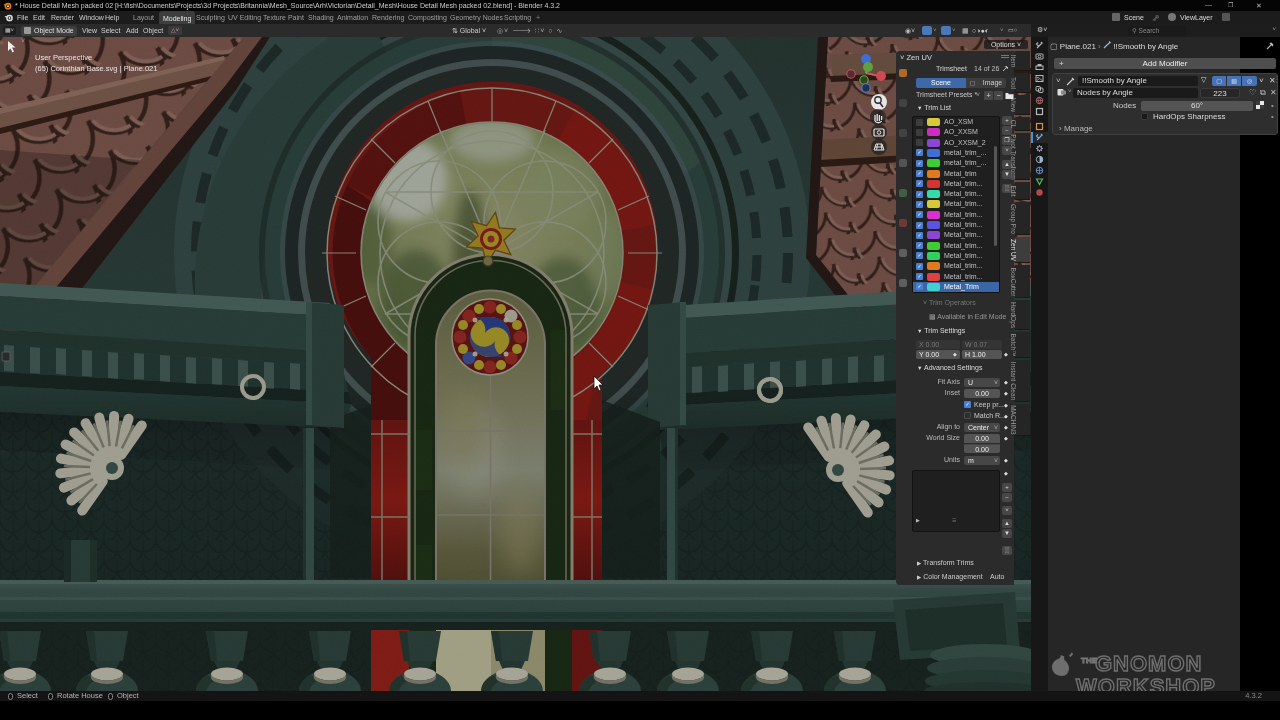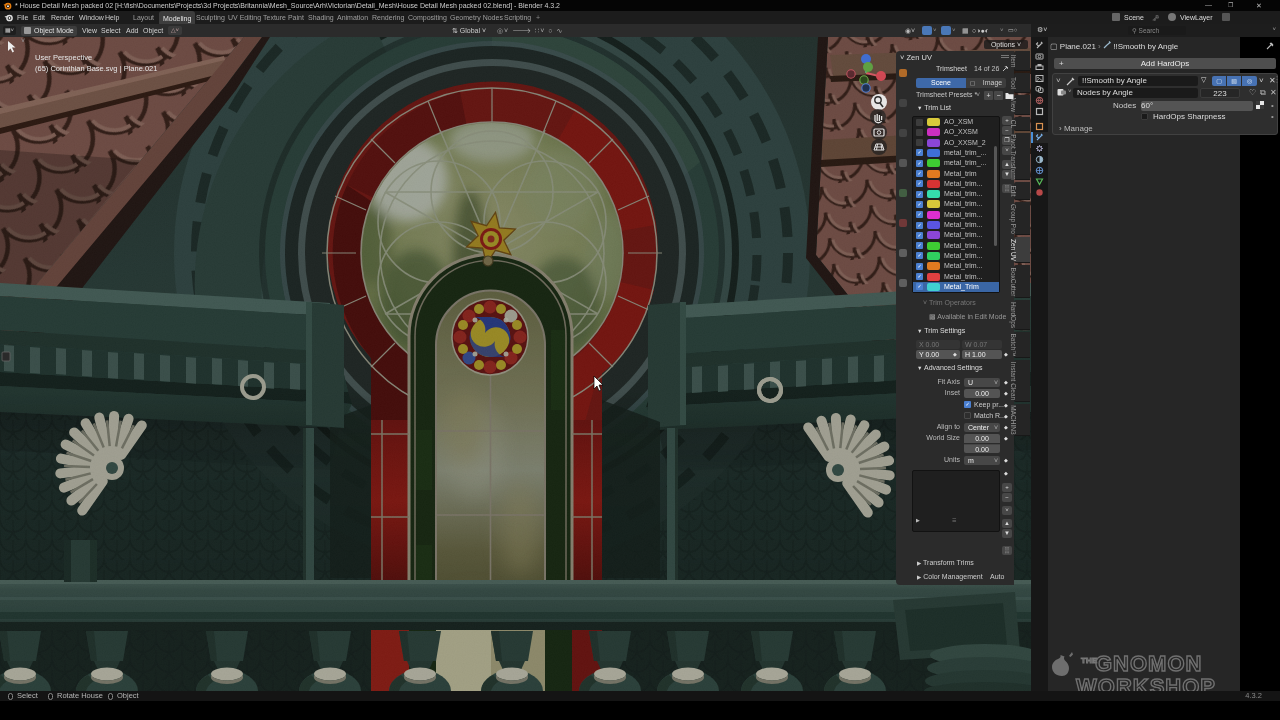--- a/index.html
+++ b/index.html
@@ -546,21 +546,21 @@
 
   <div style="position:absolute;left:19px;top:4px;height:12px;line-height:12px">
    <span style="color:#bbb">▢</span> <span>Plane.021</span> <span style="color:#888">›</span> <svg width="8" height="8">
           <path d="M1 7 L4 4 M4 4 L7 1.5 M6 0.5 L7.5 2" stroke="#9ab8cc" stroke-width="1.2" fill="none"></path>
         </svg> <span>!!Smooth by Angle</span>
   </div>
   <svg style="position:absolute;right:6px;top:5px" width="9" height="9">
         <path d="M2 7 L7 2 M5 1 L8 4 M6 1 L8 3" stroke="#bbb" stroke-width="1.1" fill="none"></path>
       </svg>
 
-  <div class="btn" style="position:absolute;left:23px;top:21px;width:222px;height:11px;line-height:11px;text-align:center">Add HardOps</div>
+  <div class="btn" style="position:absolute;left:23px;top:21px;width:222px;height:11px;line-height:11px;text-align:center">Add Modifier</div>
   <span style="position:absolute;left:28px;top:21px;line-height:11px">+</span>
 
   <div style="position:absolute;left:21px;top:36px;width:226px;height:62px;background:#2e2e2e;border:1px solid #414141;border-radius:3px">
    <span style="position:absolute;left:3px;top:2px;color:#bbb">˅</span>
    <svg style="position:absolute;left:13px;top:3px" width="9" height="9">
           <path d="M1 8 L4 5 M4 5 L7 2 M6 1 L8 3" stroke="#ccc" stroke-width="1.2" fill="none"></path>
         </svg>
    <div class="fld" style="position:absolute;left:25px;top:1.5px;width:120px;height:10px;line-height:10px;padding-left:4px">!!Smooth by Angle</div>
    <span style="position:absolute;left:148px;top:2px;color:#ddd;font-size:7px">▽</span>
    <div style="position:absolute;left:159px;top:1.5px;width:14px;height:10px;background:#4772b3;border-radius:2px 0 0 2px;color:#dce8f5;font-size:6px;text-align:center;line-height:10px">▢</div>
@@ -574,21 +574,21 @@
           <rect x="4" y="2.5" width="5" height="4" rx="1" fill="#888"></rect>
         </svg>
         <span style="position:absolute;left:15px;top:14px;color:#aaa;font-size:6px">˅</span>
    <div class="fld" style="position:absolute;left:20px;top:13.5px;width:125px;height:10px;line-height:10px;padding-left:4px">Nodes by Angle</div>
    <div style="position:absolute;left:147px;top:13.5px;width:40px;height:10px;line-height:10px;background:#262626;border:1px solid #3a3a3a;border-radius:2px;text-align:center">223</div>
    <span style="position:absolute;left:196px;top:14px;color:#bbb">♡</span>
    <span style="position:absolute;left:207px;top:14px;color:#bbb">⧉</span>
    <span style="position:absolute;left:217px;top:14px;color:#bbb">✕</span>
 
    <span style="position:absolute;left:60px;top:27px;color:#ccc">Nodes</span>
-   <div style="position:absolute;left:88px;top:26.5px;width:112px;height:10px;line-height:10px;background:#545454;border-radius:2px;">60°</div>
+   <div style="position:absolute;left:88px;top:26.5px;width:112px;height:10px;line-height:10px;background:#545454;border-radius:2px;text-align:center">60°</div>
    <div style="position:absolute;left:203px;top:27px;width:8px;height:8px;background:conic-gradient(#e8e8e8 0 25%, #3a3a3a 0 50%, #e8e8e8 0 75%, #3a3a3a 0)"></div>
    <span style="position:absolute;left:218px;top:27px;color:#999">•</span>
 
    <div style="position:absolute;left:88px;top:39px;width:7px;height:7px;background:#1a1a1a;border:1px solid #3a3a3a;border-radius:1px"></div>
    <span style="position:absolute;left:100px;top:38px;color:#ddd">HardOps Sharpness</span>
    <span style="position:absolute;left:218px;top:38px;color:#999">•</span>
 
    <span style="position:absolute;left:6px;top:50px;color:#bbb">› Manage</span>
   </div>
   <span style="position:absolute;left:242px;top:38px;color:#777;letter-spacing:-1px">⋮⋮</span>

